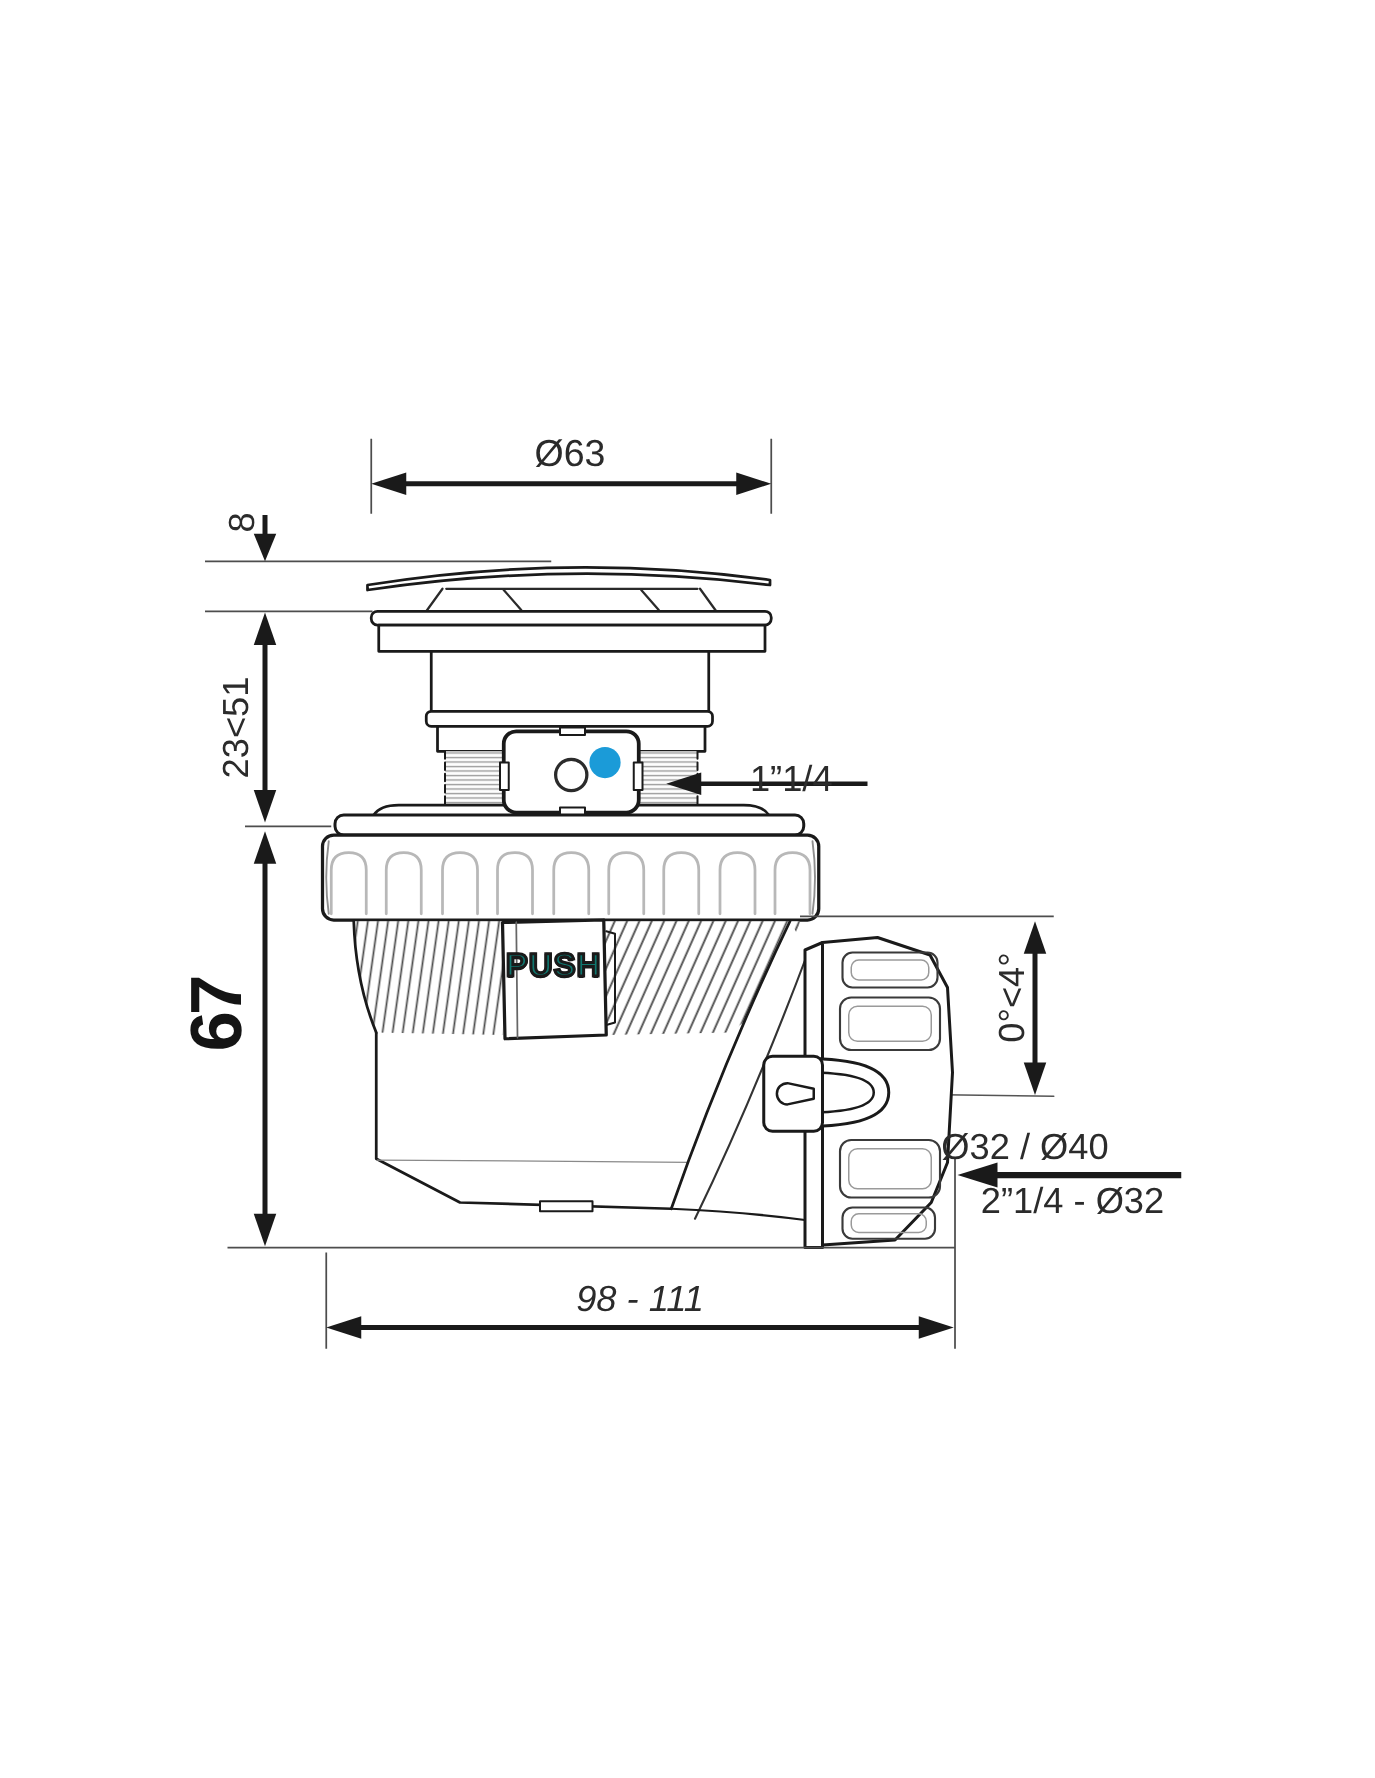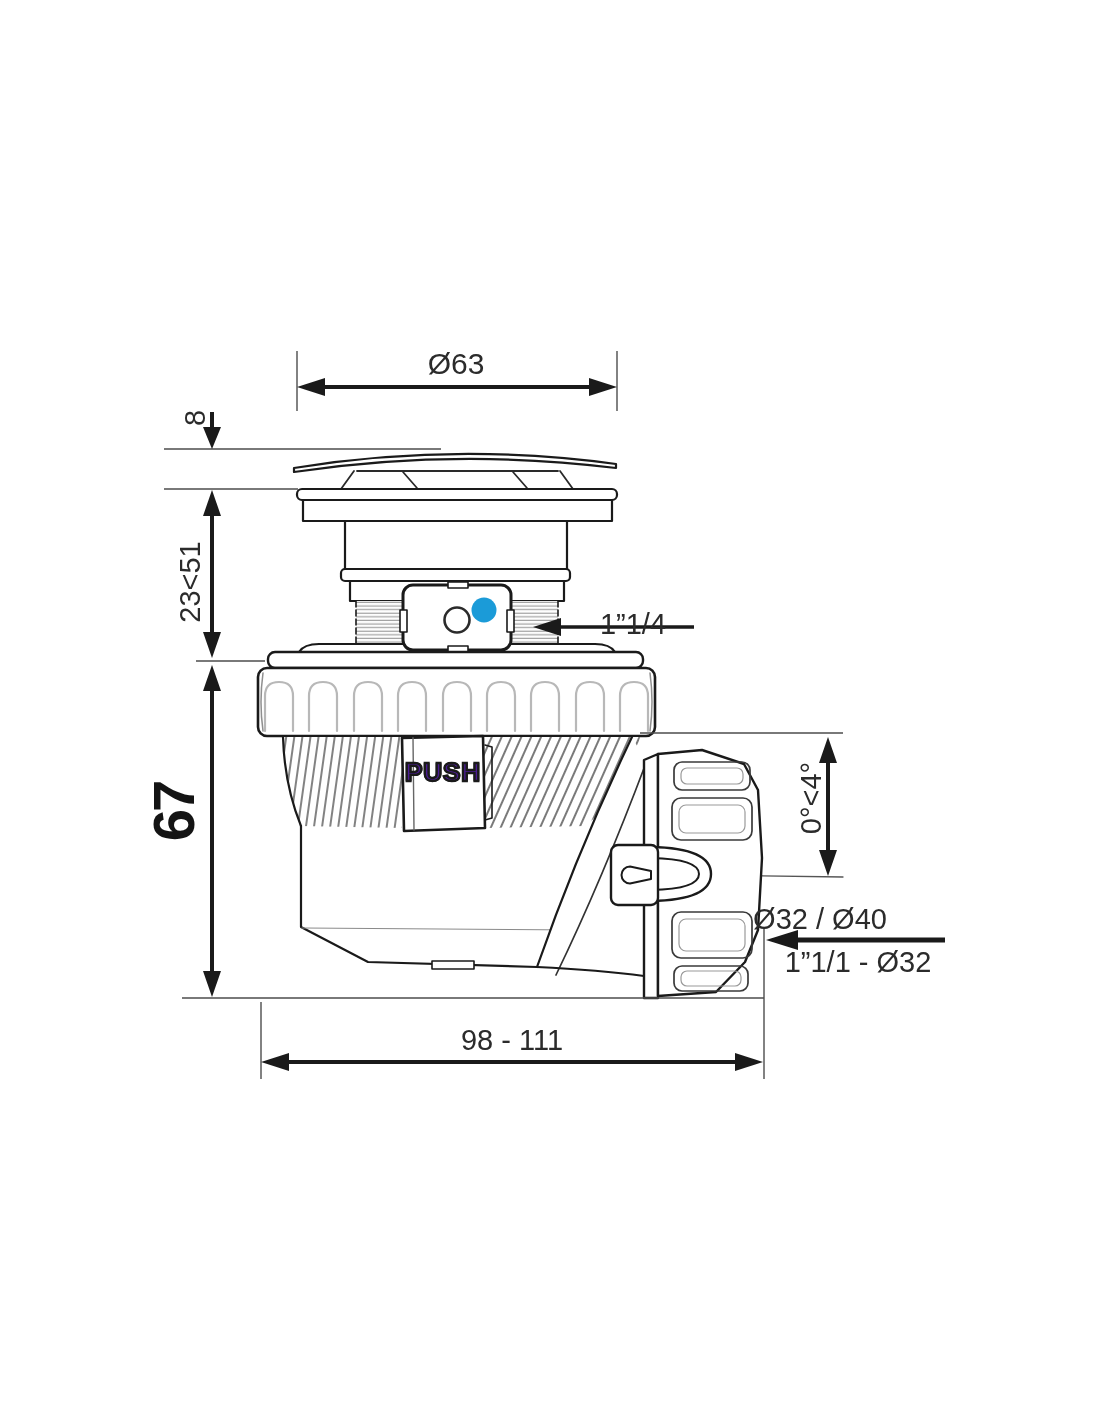--- a/index.html
+++ b/index.html
@@ -4,21 +4,21 @@
 <style>
   html,body{margin:0;padding:0;background:#ffffff;}
   .canvas{position:relative;width:1032px;height:1422px;background:#ffffff;overflow:hidden;
           font-family:"Liberation Sans", sans-serif;}
   .art{position:absolute;left:0;top:0;}
   .lbl{position:absolute;color:#2b2b2b;font-size:29px;white-space:nowrap;
        transform:translate(-50%,-50%);line-height:1;}
   .lbl.rot{transform:translate(-50%,-50%) rotate(-90deg);}
   .lbl.big{font-size:58px;font-weight:700;letter-spacing:-3px;color:#141414;}
   .lbl.dia{font-size:30px;}
-  .lbl.push{font-size:26px;font-weight:700;letter-spacing:1px;color:#4c1d95;
+  .lbl.push{font-size:26px;font-weight:700;letter-spacing:1px;color:#0f766e;
             -webkit-text-stroke:2.4px #1a1a1a;
             text-shadow:-1px 0 #1a1a1a,1px 0 #1a1a1a,0 -1px #1a1a1a,0 1px #1a1a1a;text-align:center;}
 </style>
 </head>
 <body>
 
 <div class="canvas">
 
 <svg class="art" width="1100" height="1422" viewBox="0 0 1100 1422">
   <defs>
@@ -227,17 +227,17 @@
 <div class="lbl rot big" style="left:174px;top:812px;">67</div>
 
 <div class="lbl" style="left:633px;top:604px;margin-top:20px;">1”1/4</div>
 
 <div class="lbl push" style="left:443px;top:772px;">PUSH</div>
 
 <div class="lbl rot" style="left:811px;top:798px;">0°&lt;4°</div>
 
 <div class="lbl" style="left:820px;top:919px;">Ø32 / Ø40</div>
 
-<div class="lbl" style="left:858px;top:962px;">1”1/1 - Ø32</div>
-
-<div class="lbl" style="left:512px;top:1040px;">98 - 111</div>
+<div class="lbl" style="left:858px;top:962px;">2”1/4 - Ø32</div>
+
+<div class="lbl" style="left:512px;top:1040px;font-style:italic;">98 - 111</div>
 
 </div>
 
 </body></html>

